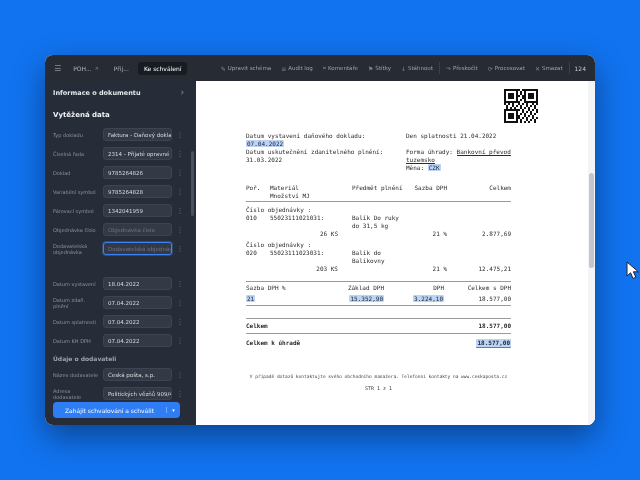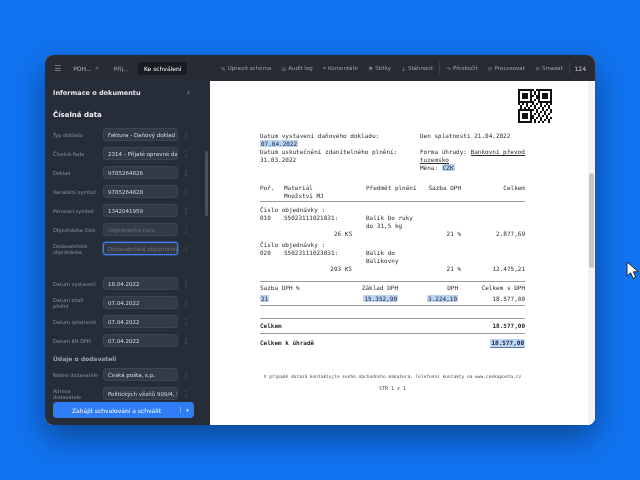--- a/index.html
+++ b/index.html
@@ -22,22 +22,22 @@
   .tb-btn { display:flex; align-items:center; gap:2px; padding:3px 4px; border-radius:3px;
             color:#9aa3ae; white-space:nowrap; cursor:pointer; font-size:5.5px; }
   .tb-btn .ic { font-size:6px; color:#7f8794; }
   .tb-sep { width:1px; height:12px; background:#3a414c; }
   .tb-count { color:#c3cad4; font-size:6px; padding:0 3px; }
 
   
   .main { flex:1; display:flex; min-height:0; }
 
   
-  .sidebar { width:165px; background:#272d38; position:relative; flex-shrink:0;
-             padding:7px 20px 0 8px; overflow:hidden; color:#cdd3da; }
+  .sidebar { width:151px; background:#272d38; position:relative; flex-shrink:0;
+             padding:7px 12px 0 8px; overflow:hidden; color:#cdd3da; }
   .sb-header { display:flex; align-items:center; justify-content:space-between;
                color:#e3e7ec; font-size:6.5px; font-weight:bold; margin-bottom:14px; }
   .sb-header .chev { color:#7c8490; font-size:8px; }
   .sb-section { color:#eef1f5; font-size:7px; font-weight:bold; margin-bottom:9px; }
   .sb-subsection { color:#9aa3ae; font-size:6px; font-weight:bold; margin:8px 0 6px; }
   .fld { display:flex; align-items:center; gap:4px; margin-bottom:6px; }
   .fld-label { width:46px; font-size:5px; line-height:6px; color:#8b93a1; flex-shrink:0; }
   .fld-box { flex:1; height:13px; background:#333a46; border:1px solid #3e4552; border-radius:3px;
              display:flex; align-items:center; padding:0 4px; font-size:5.5px; color:#d6dae0;
              white-space:nowrap; overflow:hidden; }
@@ -154,21 +154,21 @@
     </div>
   </div>
 
   <div class="main">
 
     <div class="sidebar">
       <div class="sb-header">
         <span>Informace o dokumentu</span>
         <span class="chev">›</span>
       </div>
-      <div class="sb-section">Číselná data</div>
+      <div class="sb-section">Vytěžená data</div>
 
       <div class="fld">
         <span class="fld-label">Typ dokladu</span>
         <div class="fld-box">
             <span>Faktura - Daňový doklad</span>
           </div>
         <span class="fld-menu">⋮</span>
       </div>
       <div class="fld">
         <span class="fld-label">Číselná řada</span>

